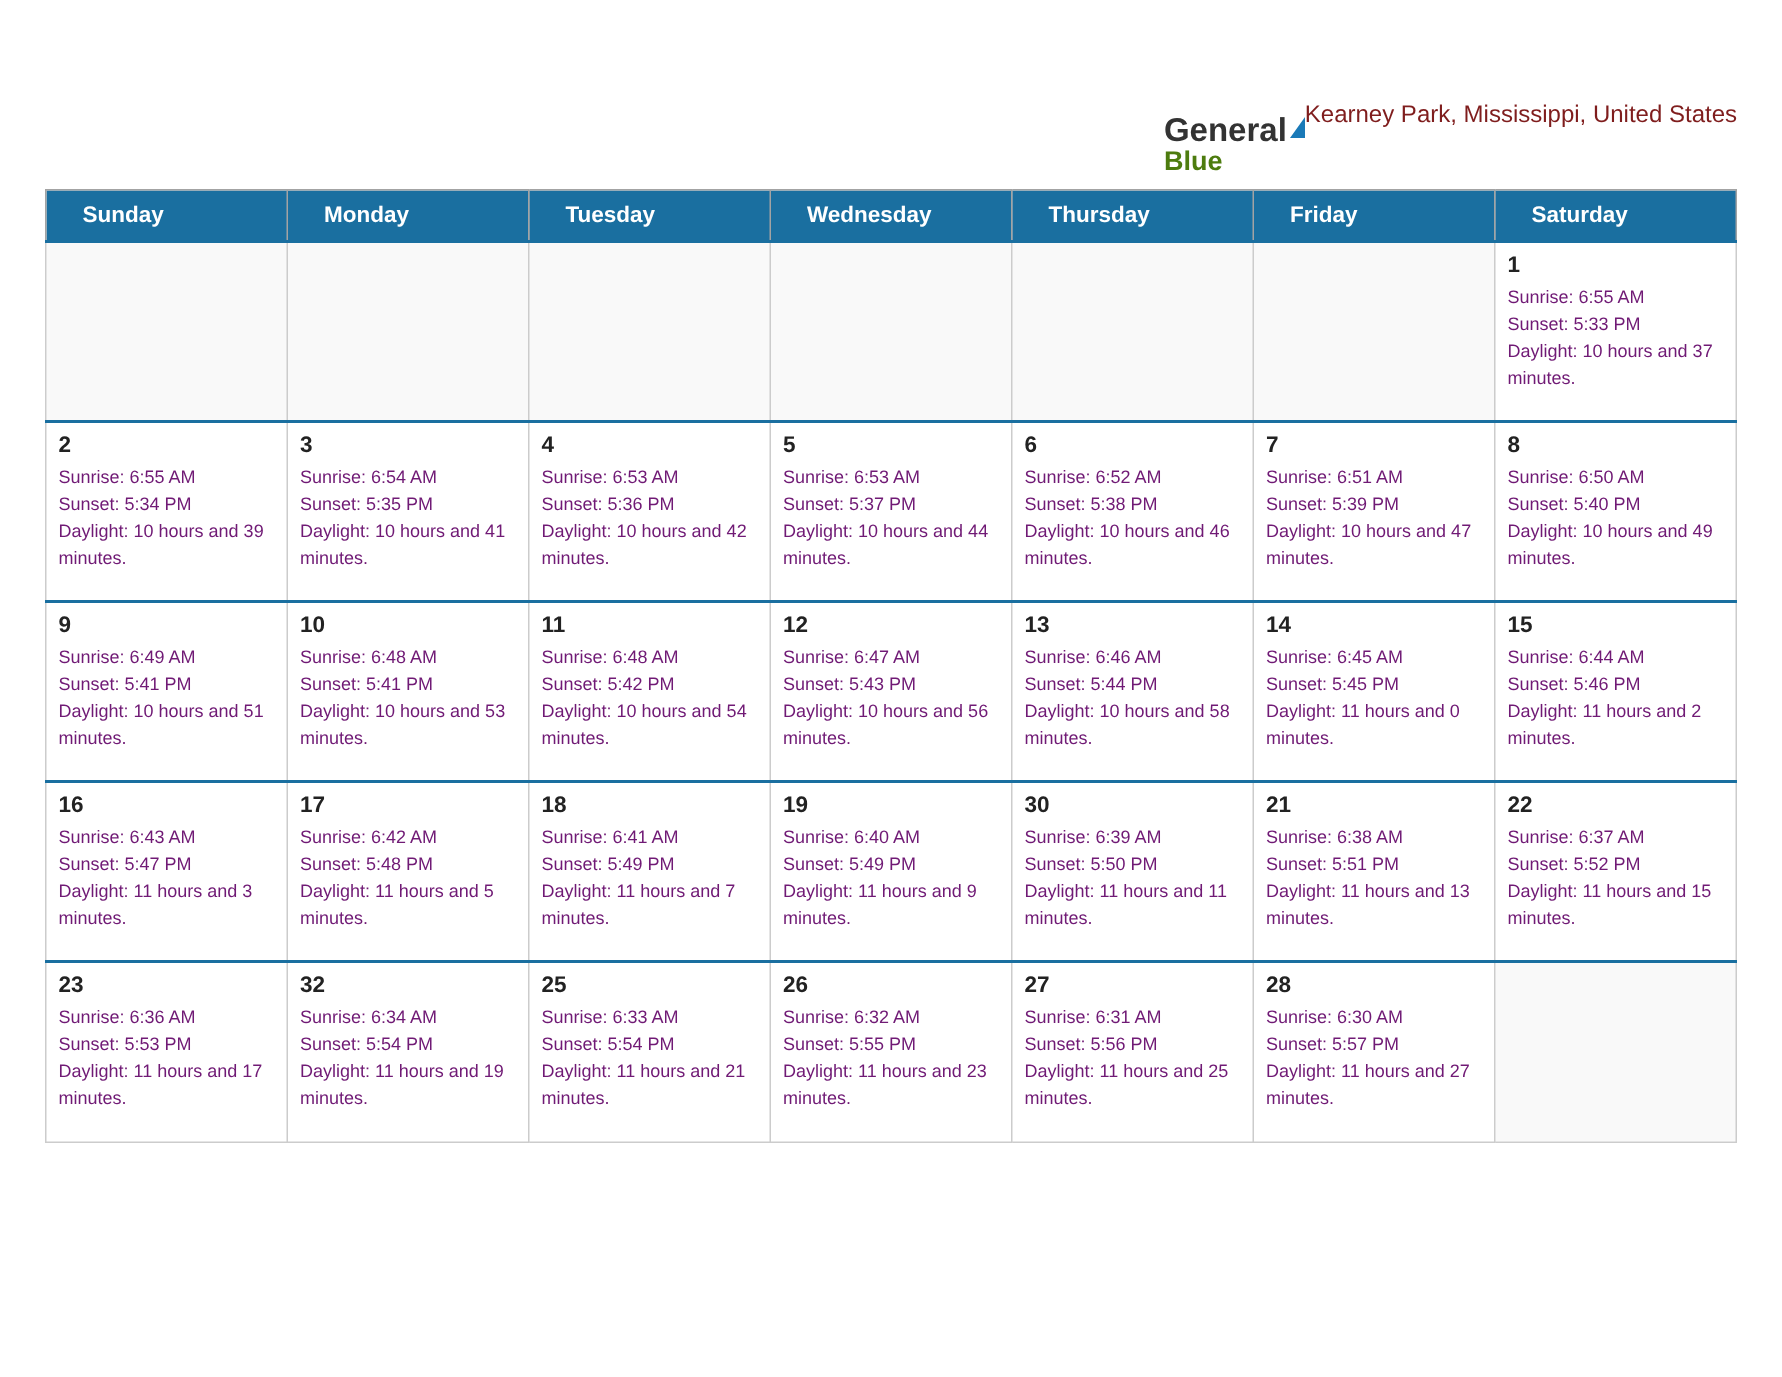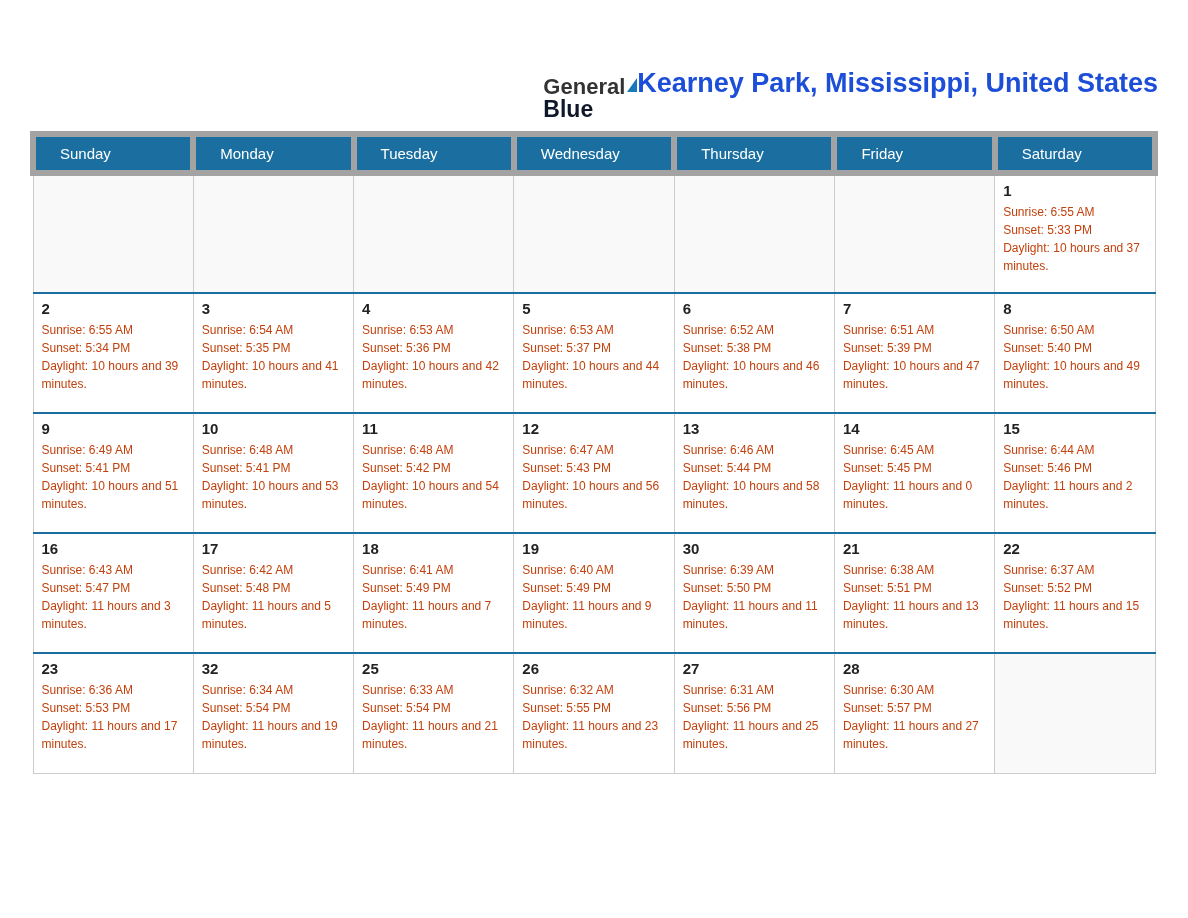--- a/index.html
+++ b/index.html
@@ -23,23 +23,23 @@
       align-items: flex-start;
       padding-top: 8px;
     }
     .logo-general {
       font-size: 22px;
       font-weight: bold;
       color: #333;
       line-height: 1;
     }
     .logo-blue {
-      font-size: 23px;
-      font-weight: bold;
-      color: #0f172a;
+      font-size: 18px;
+      font-weight: bold;
+      color: #4d7c0f;
       line-height: 1;
     }
     .logo-triangle {
       display: inline-block;
       width: 0;
       height: 0;
       border-left: 10px solid transparent;
       border-bottom: 14px solid #1a7ab8;
       margin-left: 2px;
       vertical-align: middle;
@@ -48,37 +48,37 @@
     }
     .title-section {
       text-align: right;
     }
     .title-section h1 {
       font-size: 48px;
       font-weight: normal;
       color: #222;
     }
     .title-section h2 {
-      font-size: 27px;
-      font-weight: bold;
-      color: #1d4ed8;
+      font-size: 16px;
+      font-weight: normal;
+      color: #7f1d1d;
     }
     .calendar {
       width: 100%;
       border-collapse: collapse;
       border: 1px solid #aaa;
     }
     .calendar thead tr th {
       background-color: #1a6fa0;
       color: #fff;
       font-size: 15px;
-      font-weight: normal;
+      font-weight: bold;
       padding: 8px 24px;
       text-align: left;
-      border: 6px solid #a3a3a3;
+      border: 1px solid #a3a3a3;
     }
     .calendar tbody tr td {
       vertical-align: top;
       padding: 6px 8px;
       border: 1px solid #ccc;
       font-size: 12.5px;
       color: #333;
       width: 14.28%;
       min-height: 100px;
       height: 120px;
@@ -88,21 +88,21 @@
     }
     .day-number {
       font-size: 15px;
       font-weight: bold;
       color: #222;
       display: block;
       margin-bottom: 4px;
     }
     .day-info {
       font-size: 12px;
-      color: #c2410c;
+      color: #701a75;
       line-height: 1.5;
     }
     .calendar tbody tr {
       border-top: 2px solid #1a6fa0;
     }
   </style>
 </head>
 <body>
 
 <div class="header">

